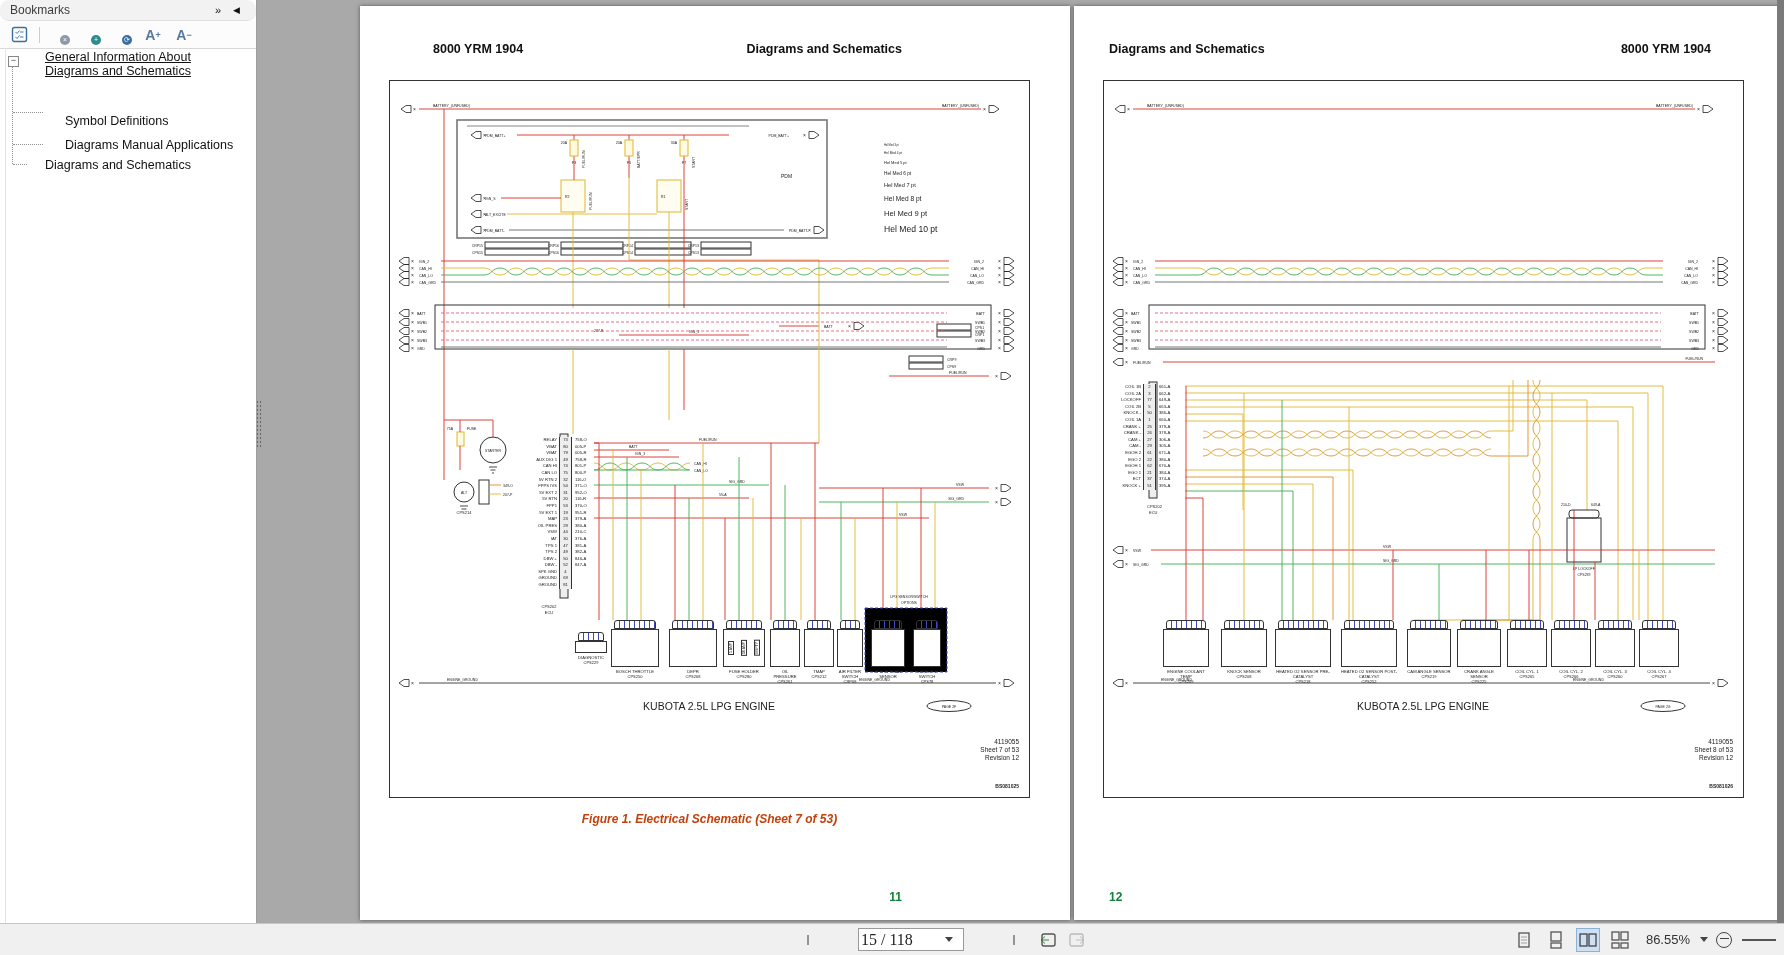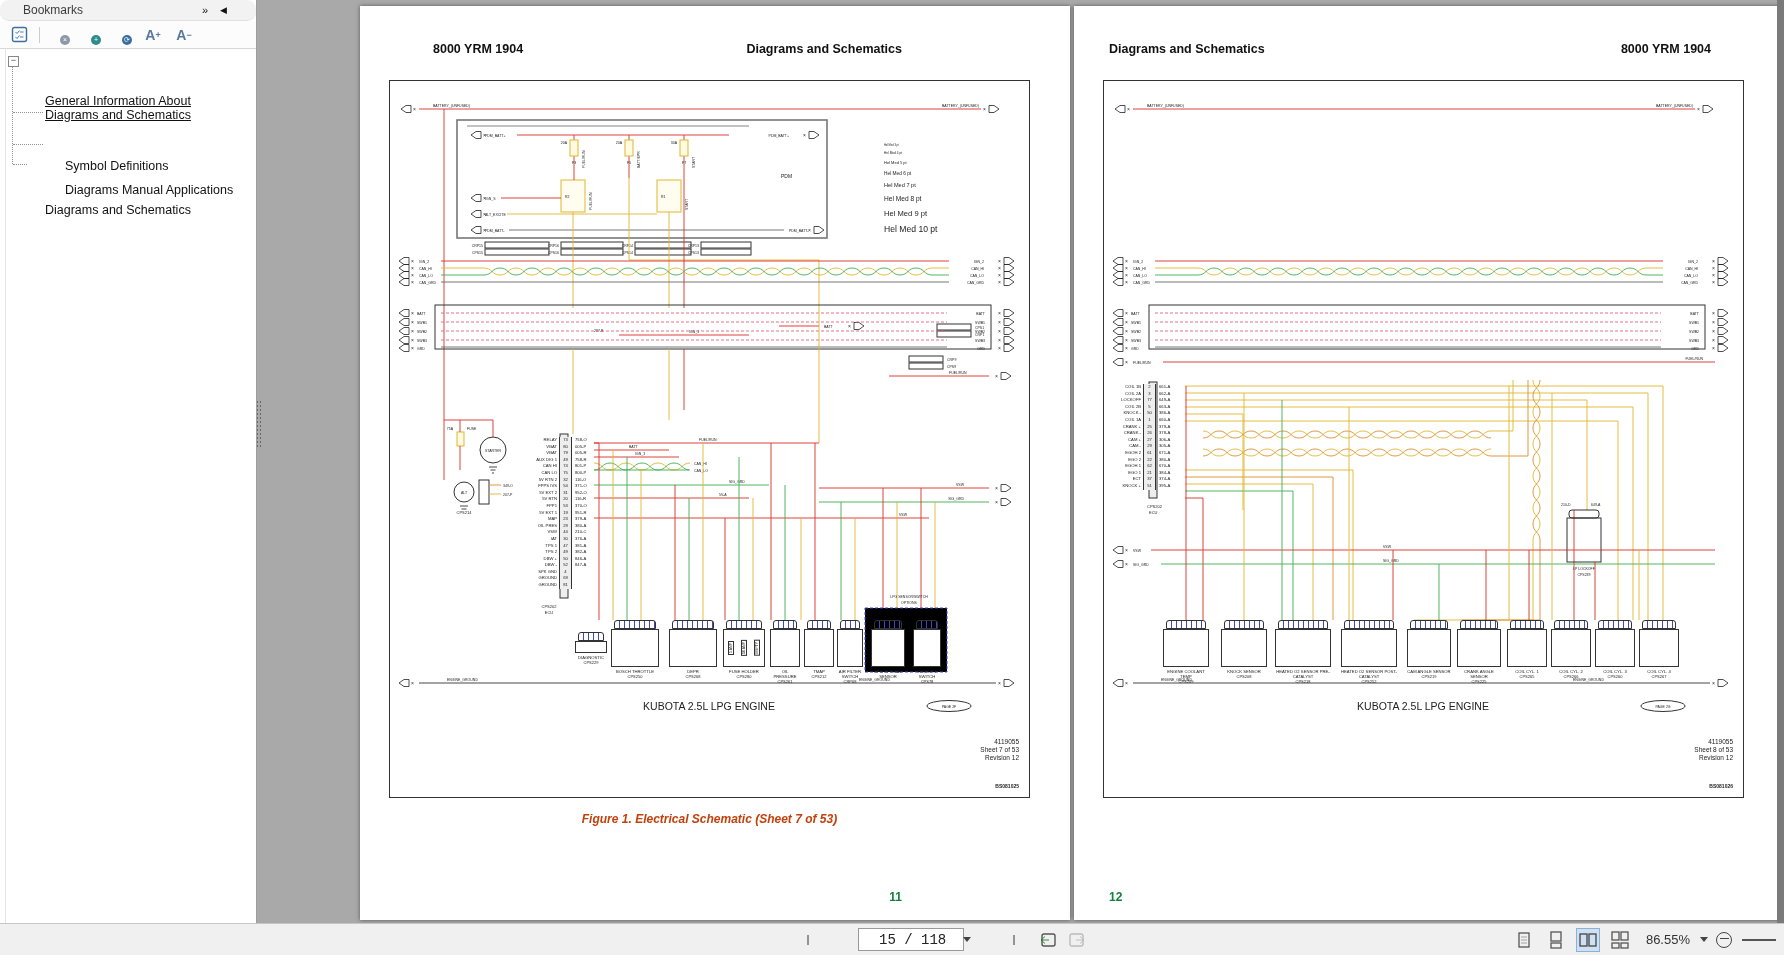--- a/index.html
+++ b/index.html
@@ -3,33 +3,33 @@
 <meta charset="utf-8">
 <style>
   html,body{margin:0;padding:0;}
   body{width:1784px;height:955px;overflow:hidden;background:#a9a9a9;
        font-family:"Liberation Sans",sans-serif;position:relative;}
 
   
   .panel{position:absolute;left:0;top:0;width:256px;height:924px;background:#fff;
          border-right:1px solid #9e9e9e;z-index:5;}
   .panel-hd{height:20px;background:#f2f2f2;border-bottom:1px solid #e0e0e0;
-            display:flex;align-items:center;font-size:12px;color:#3c3c3c;padding:0 23px;border-radius:9px;}
+            display:flex;align-items:center;font-size:12px;color:#3c3c3c;padding:0 10px;border-radius:9px;}
   .panel-hd .sp{flex:1;}
   .ph-btn{font-size:11px;color:#111;padding:0 6px;cursor:pointer;}
   .panel-tools{height:27px;display:flex;align-items:center;gap:9px;padding:0 8px;
                border-bottom:1px solid #d8d8d8;background:#fcfcfc;}
   .tool{display:flex;align-items:center;justify-content:center;width:22px;height:22px;position:relative;}
   .tsep{width:1px;height:16px;background:#ccc;}
   .afont{color:#5878a0;font-weight:bold;font-size:14px;line-height:14px;}
   .afont sup{font-size:9px;}
   .badge{position:absolute;right:1px;bottom:1px;width:10px;height:10px;border-radius:50%;
          color:#fff;font-size:7px;line-height:10px;text-align:center;}
   .tree{position:absolute;left:6px;top:48px;right:4px;font-size:12.5px;color:#111;}
-  .titem{position:absolute;display:flex;align-items:center;cursor:pointer;margin-top:44px;}
+  .titem{position:absolute;display:flex;align-items:flex-start;cursor:pointer;}
   .rib{flex:0 0 14px;margin-right:5px;}
   .underl{text-decoration:underline;}
   .expander{position:absolute;width:9px;height:9px;border:1px solid #888;background:#fff;
             font-size:9px;line-height:7px;text-align:center;color:#444;cursor:pointer;}
   .dotv{position:absolute;border-left:1px dotted #909090;width:0;}
   .doth{position:absolute;border-top:1px dotted #909090;height:0;}
   .rail{position:absolute;left:5px;top:48px;bottom:0;width:0;border-left:1px solid #e3e3e3;}
   .grip{position:absolute;left:256px;top:400px;width:7px;height:48px;z-index:6;cursor:ew-resize;
         background-image:radial-gradient(#666 30%,transparent 32%);background-size:3px 4px;}
 
@@ -75,22 +75,22 @@
   .cp .box.sm{height:10px;}
   .cp .nm{font-size:4.2px;line-height:5px;color:#222;margin-top:2px;}
   .cp .cd{font-size:4px;color:#222;}
 
   
   .bbar{position:absolute;left:0;bottom:0;width:1784px;height:31px;background:#f0f0f0;
         border-top:1px solid #c6c6c6;z-index:10;display:flex;align-items:center;}
   .navgrp{position:absolute;left:800px;top:0;height:31px;display:flex;align-items:center;gap:7px;}
   .nbtn{width:22px;height:22px;display:flex;align-items:center;justify-content:center;cursor:pointer;}
   .pagebox{width:104px;height:21px;background:#fff;border:1px solid #999;display:flex;align-items:center;}
-  .pagebox input{border:none;outline:none;width:80px;font-size:14px;padding-left:20px;
-                 font-family:Liberation Mono, monospace;color:#222;background:transparent;}
+  .pagebox input{border:none;outline:none;width:80px;font-size:16px;padding-left:2px;
+                 font-family:Liberation Serif, serif;color:#222;background:transparent;}
   .caret{width:0;height:0;border-left:4px solid transparent;border-right:4px solid transparent;
          border-top:5px solid #444;margin-left:2px;cursor:pointer;}
   .rgrp{position:absolute;right:8px;top:0;height:31px;display:flex;align-items:center;gap:8px;}
   .vbtn{width:22px;height:22px;display:flex;align-items:center;justify-content:center;cursor:pointer;border:1px solid transparent;}
   .vbtn.active{background:#cfe0f2;border:1px solid #8ab2d8;}
   .zoomtxt{font-size:13px;color:#333;margin-left:6px;}
   .minus{width:14px;height:14px;border:1.4px solid #444;border-radius:50%;position:relative;cursor:pointer;}
   .minus:before{content:"";position:absolute;left:2.5px;right:2.5px;top:5.3px;height:1.6px;background:#444;}
   .track{width:34px;height:2px;background:#555;margin-left:2px;cursor:pointer;}
 </style>

